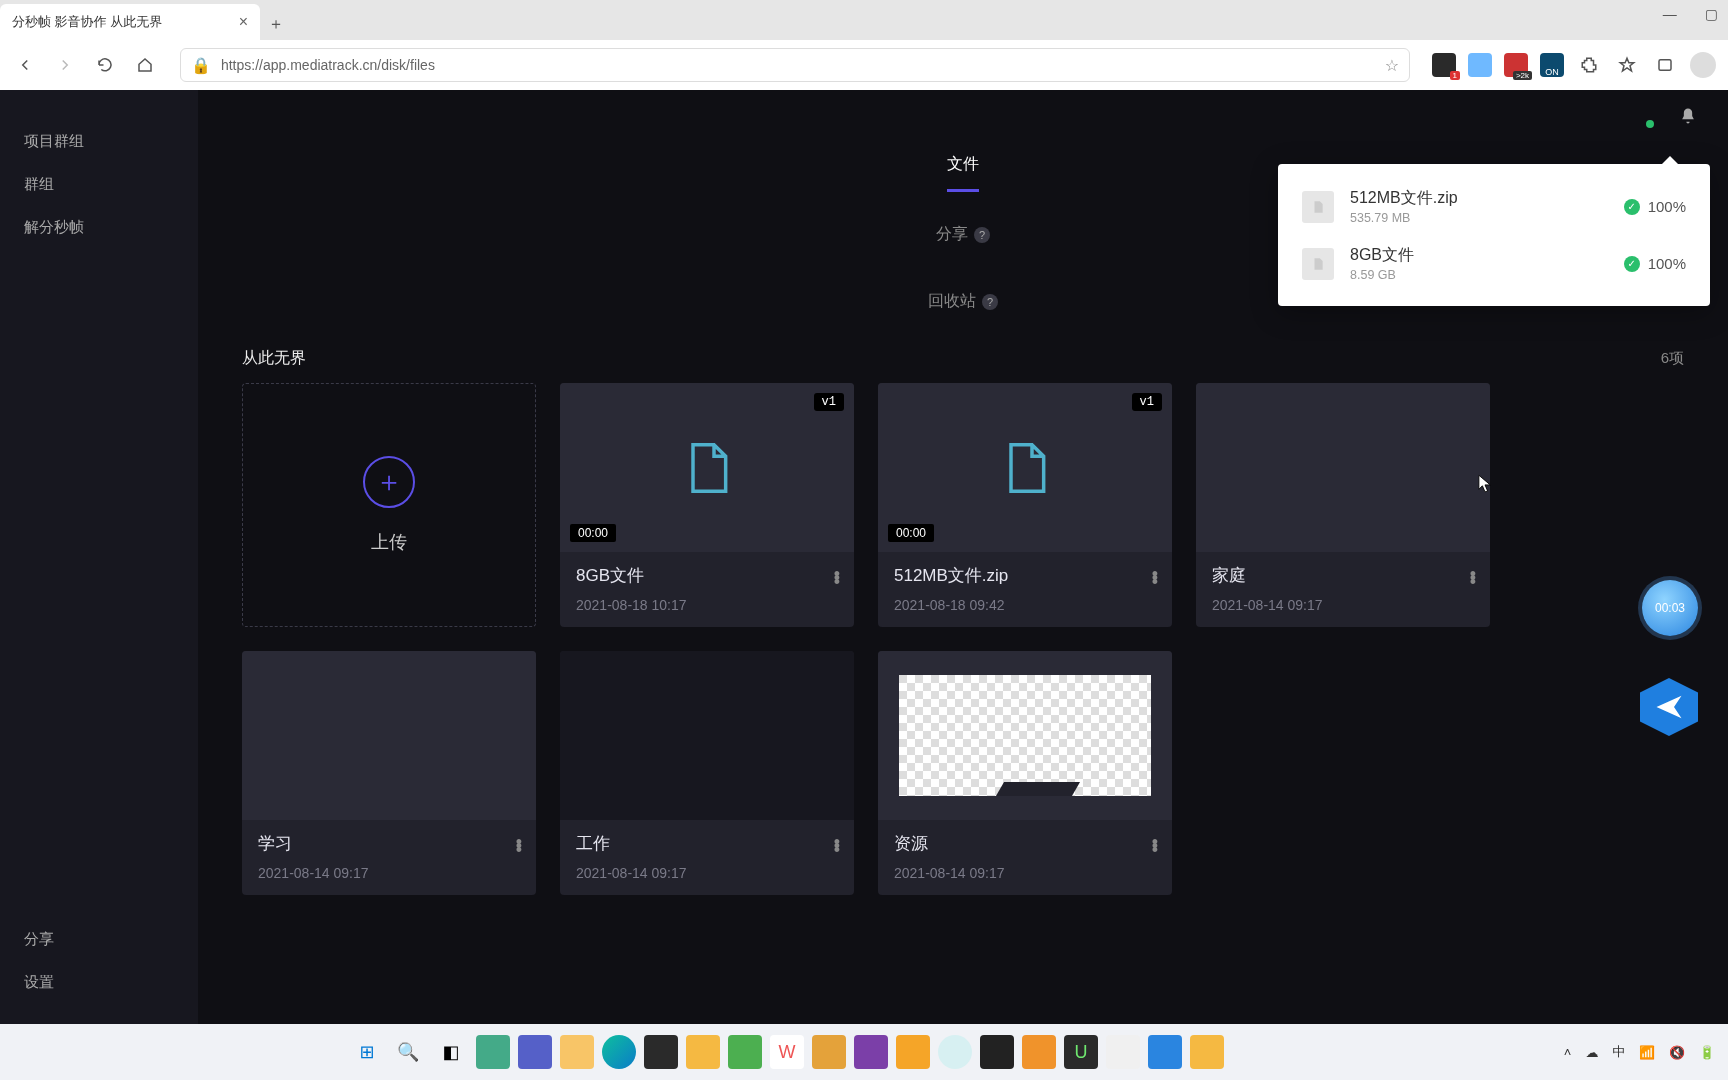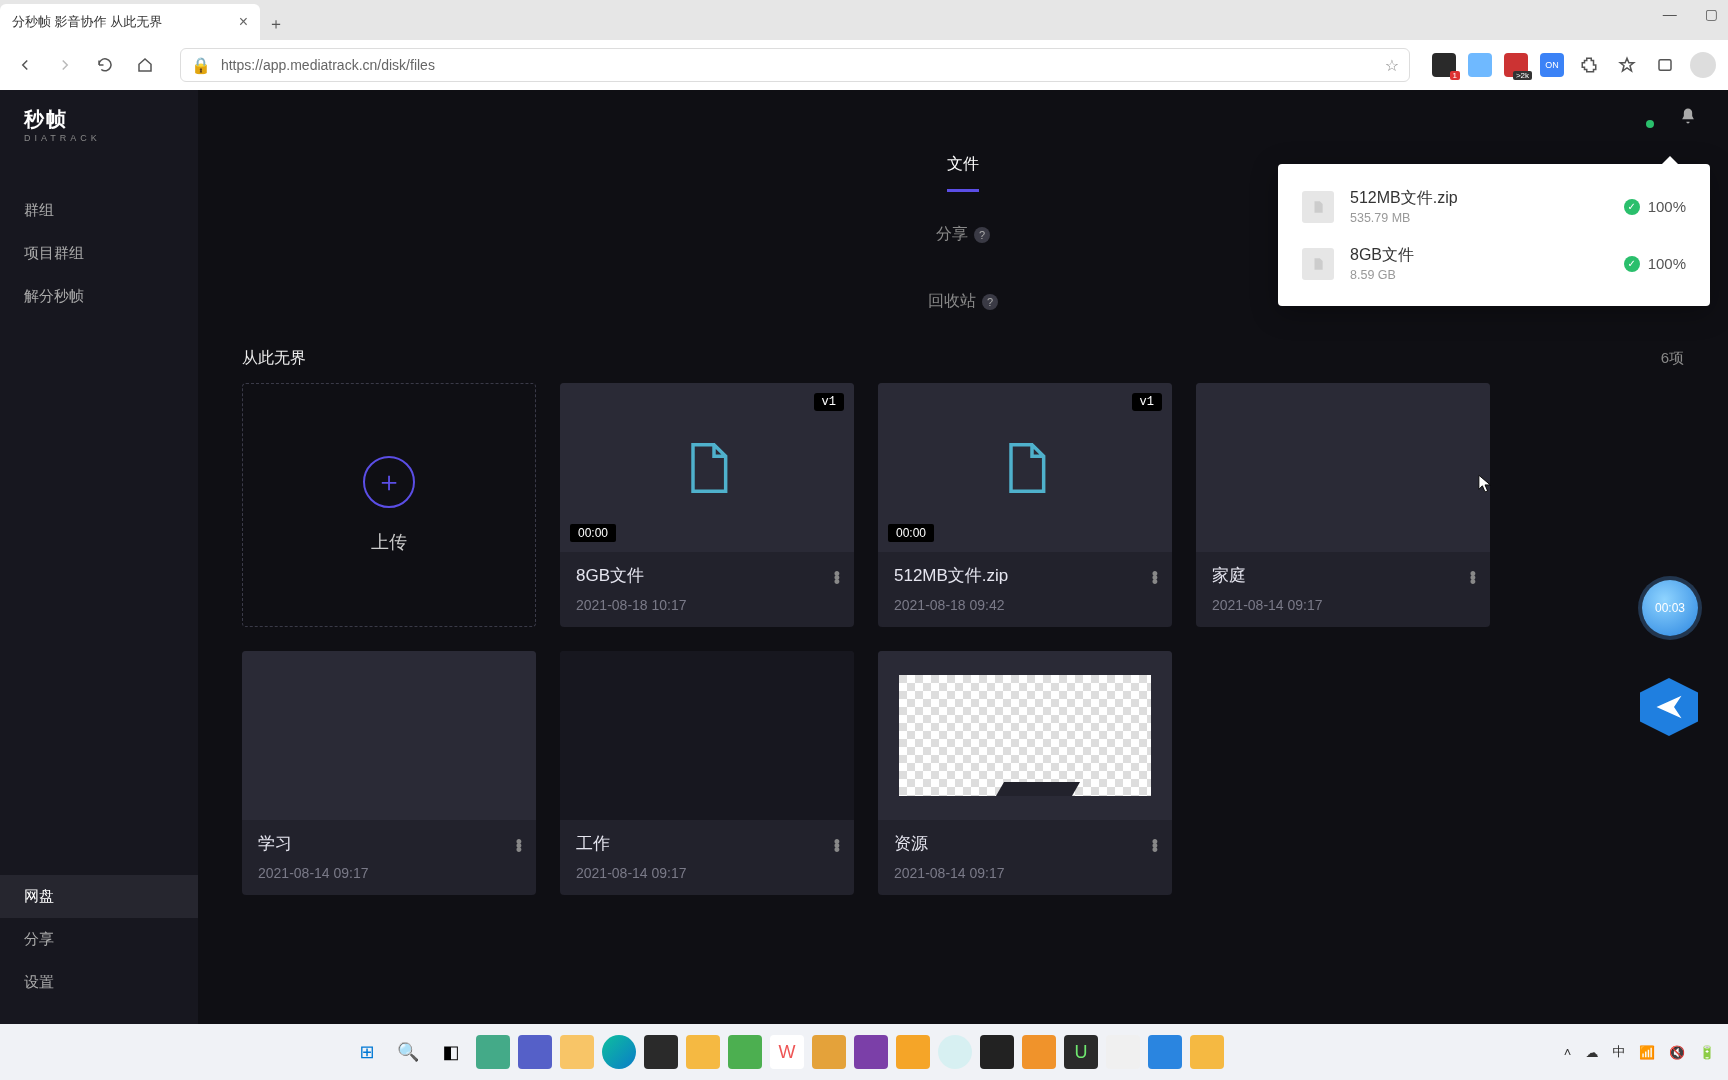--- a/index.html
+++ b/index.html
@@ -140,21 +140,21 @@
       </div>
     </div>
     <div class="ext-area">
       <div class="ext" style="background:#2a2a2a">
           <span class="badge-sm">1</span>
         </div>
       <div class="ext" style="background:#6fb9ff"></div>
       <div class="ext" style="background:#c33">
           <span class="badge-sm" style="background:#333">&gt;2k</span>
         </div>
-      <div class="ext" style="background:#3b82f6;color:#fff;font-size:9px;display:flex;align-items:center;justify-content:center">
+      <div class="ext" style="background:#0c4a6e;color:#fff;font-size:9px;display:flex;align-items:flex-end;justify-content:center">
           <span>ON</span>
         </div>
       <div class="nav-btn">
           <svg viewBox="0 0 24 24">
             <path d="M9 3h6v3h3v6h3v6h-3v3H9v-3H6v-3H3V9h3V6h3z"></path>
           </svg>
         </div>
       <div class="nav-btn">
           <svg viewBox="0 0 24 24">
             <path d="M12 3l2.5 6H21l-5 4 2 7-6-4-6 4 2-7-5-4h6.5z"></path>
@@ -165,33 +165,26 @@
             <rect x="4" y="5" width="16" height="14" rx="2"></rect>
           </svg>
         </div>
       <div class="nav-btn" style="background:#ddd;border-radius:50%"></div>
     </div>
   </div>
 </div>
 
 <div class="app">
   <aside class="sidebar">
-    <div class="logo">
-      <div>
-        <div class="logo-text">秒帧</div>
-        <div class="logo-sub">DIATRACK</div>
-      </div>
-    </div>
     <div class="side-group">
+      <div class="side-item">项目群组</div>
       <div class="side-item">群组</div>
-      <div class="side-item">项目群组</div>
       <div class="side-item">解分秒帧</div>
     </div>
     <div class="side-bottom">
-      <div class="side-item active">网盘</div>
       <div class="side-item">分享</div>
       <div class="side-item">设置</div>
     </div>
   </aside>
 
   <main class="main">
     <div class="header-bar">
       <div class="hdr-ico">
         <svg viewBox="0 0 24 24">
             <path d="M8 3v14m0 0l-4-4m4 4l4-4M16 21V7m0 0l4 4m-4-4l-4 4"></path>

